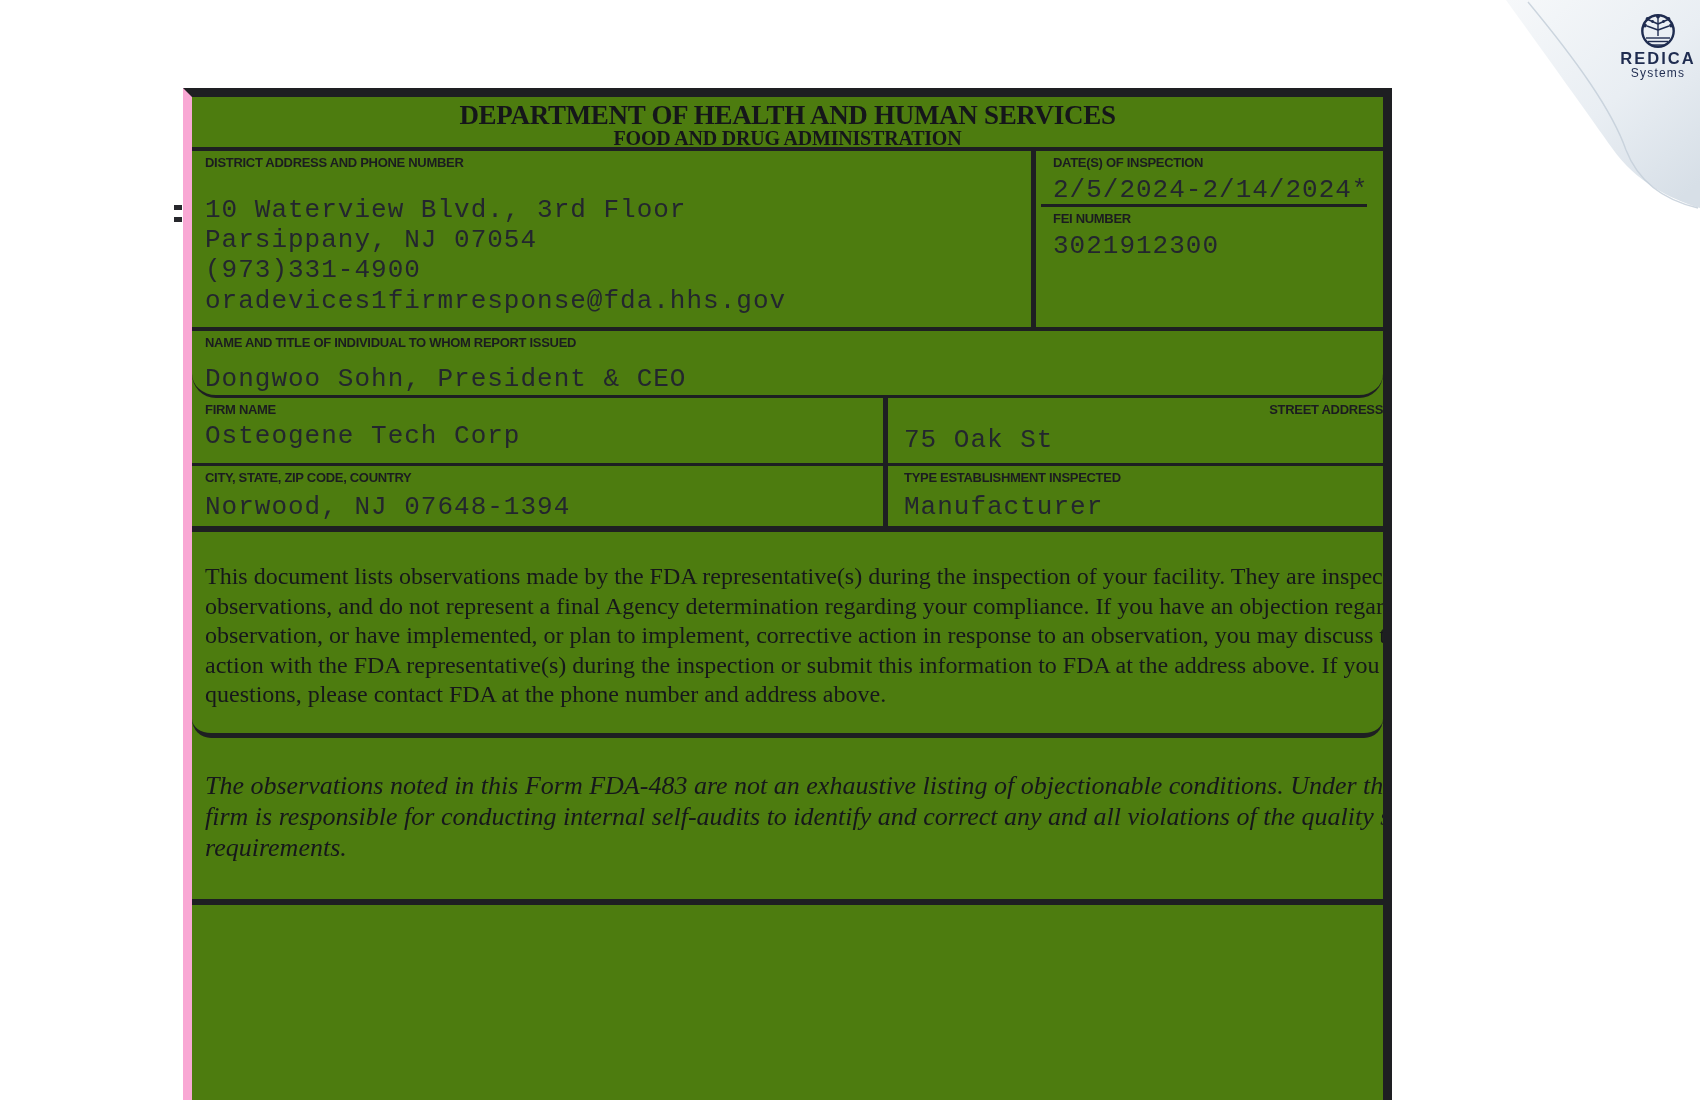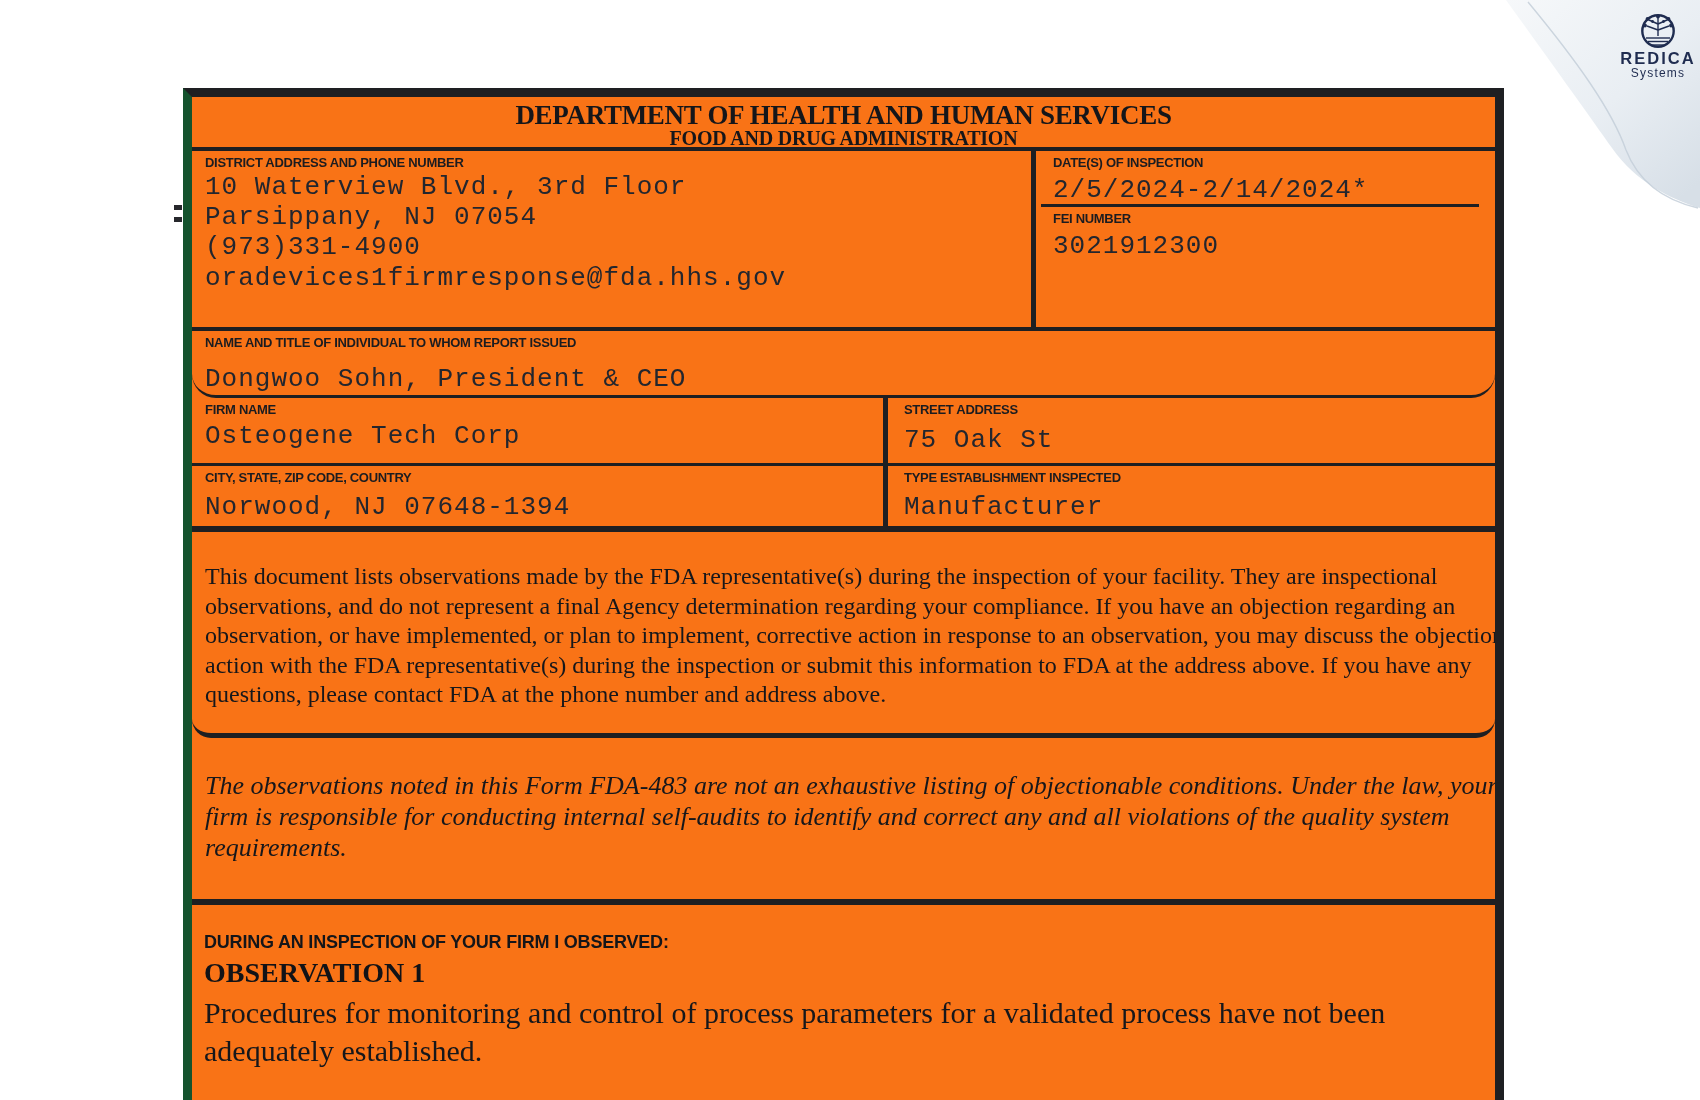--- a/index.html
+++ b/index.html
@@ -2,23 +2,23 @@
 <html><head>
 <meta charset="utf-8">
 <style>
   html,body{margin:0;padding:0;background:#ffffff;}
   body{width:1700px;height:1100px;overflow:hidden;position:relative;
        font-family:"Liberation Sans",sans-serif;
        -webkit-font-smoothing:antialiased;}
   .page{position:absolute;left:0;top:0;width:1700px;height:1100px;background:#fff;}
 
   
-  .doc{position:absolute;left:183px;top:88px;width:1321px;height:1012px;
-       box-sizing:border-box;background:#f97316;
-       border-left:9px solid #14532d;border-right:9px solid #1e1f22;border-top:9px solid #1e1f22;}
+  .doc{position:absolute;left:183px;top:88px;width:1209px;height:1012px;
+       box-sizing:border-box;background:#4d7c0f;
+       border-left:9px solid #f9a8d4;border-right:9px solid #1e1f22;border-top:9px solid #1e1f22;}
   .row{position:absolute;left:0;right:0;box-sizing:border-box;overflow:hidden;}
   .cell{position:absolute;top:0;bottom:0;box-sizing:border-box;overflow:hidden;}
 
   .r-header{top:0;height:54px;border-bottom:4px solid #1e1f22;text-align:center;}
   .hdr-title{padding-top:5px;font-family:"Liberation Serif",serif;font-weight:bold;
              font-size:27px;line-height:27px;letter-spacing:-0.3px;color:#15161a;}
   .hdr-sub{font-family:"Liberation Serif",serif;font-weight:bold;
            font-size:20px;line-height:18px;letter-spacing:-0.2px;color:#15161a;}
 
   .r-addr{top:54px;height:180px;border-bottom:4px solid #1e1f22;}
@@ -36,21 +36,21 @@
 
   .r-notice{top:435px;height:206px;border-bottom:5px solid #1e1f22;border-radius:19px;}
   .r-disclaimer{top:641px;height:167px;border-bottom:6px solid #1e1f22;}
   .r-observation{top:808px;bottom:0;height:auto;}
 
   .label{font-size:13px;font-weight:bold;letter-spacing:-0.3px;color:#1b1c20;
          padding:5px 0 0 13px;line-height:14px;white-space:nowrap;}
   .mono{font-family:"Liberation Mono","DejaVu Sans Mono",monospace;
         font-size:26px;line-height:30.2px;letter-spacing:1px;color:#23262e;
         padding-left:13px;white-space:pre;}
-  .mono-block{margin-top:2px;}
+  .mono-block{margin-top:25px;}
   .mono-line{margin-top:5px;}
 
   .notice-text{font-family:"Liberation Serif",serif;font-size:24px;line-height:29.5px;
                color:#16171b;padding:30px 14px 0 13px;white-space:pre;}
   .disclaimer-text{font-family:"Liberation Serif",serif;font-style:italic;
                    font-size:26px;line-height:31px;color:#16171b;
                    padding:32px 14px 0 13px;white-space:pre;}
   .obs-intro{font-size:18px;font-weight:bold;letter-spacing:-0.2px;color:#141519;
              padding:27px 0 0 12px;line-height:20px;white-space:nowrap;}
   .obs-heading{font-family:"Liberation Serif",serif;font-weight:bold;font-size:28px;
@@ -102,21 +102,21 @@
       <div class="label">NAME AND TITLE OF INDIVIDUAL TO WHOM REPORT ISSUED</div>
       <div class="mono" style="margin-top:14px;">Dongwoo Sohn, President &amp; CEO</div>
     </div>
 
     <div class="row r-firm">
       <div class="cell c-left">
         <div class="label">FIRM NAME</div>
         <div class="mono" style="margin-top:4px;">Osteogene Tech Corp</div>
       </div>
       <div class="cell c-right">
-        <div class="label" style="padding-left:11px;">STREET ADDRESS</div>
+        <div class="label" style="padding-left:11px;text-align:right;">STREET ADDRESS</div>
         <div class="mono" style="margin-top:8px;padding-left:11px;">75 Oak St</div>
       </div>
     </div>
 
     <div class="row r-city">
       <div class="cell c-left">
         <div class="label">CITY, STATE, ZIP CODE, COUNTRY</div>
         <div class="mono" style="margin-top:7px;">Norwood, NJ 07648-1394</div>
       </div>
       <div class="cell c-right">
@@ -132,26 +132,20 @@
 action with the FDA representative(s) during the inspection or submit this information to FDA at the address above. If you have any
 questions, please contact FDA at the phone number and address above.</div>
     </div>
 
     <div class="row r-disclaimer">
       <div class="disclaimer-text">The observations noted in this Form FDA-483 are not an exhaustive listing of objectionable conditions. Under the law, your
 firm is responsible for conducting internal self-audits to identify and correct any and all violations of the quality system
 requirements.</div>
     </div>
 
-    <div class="row r-observation">
-      <div class="obs-intro">DURING AN INSPECTION OF YOUR FIRM I OBSERVED:</div>
-      <div class="obs-heading">OBSERVATION 1</div>
-      <div class="obs-body">Procedures for monitoring and control of process parameters for a validated process have not been
-adequately established.</div>
-    </div>
 
   </div>
 
   <div class="tick tick1"></div>
   <div class="tick tick2"></div>
 
   <svg class="curl" viewBox="0 0 202 222">
     <defs>
       <linearGradient id="curlg" x1="0" y1="0" x2="0.85" y2="1">
         <stop offset="0" stop-color="#f6f8fa"></stop>

